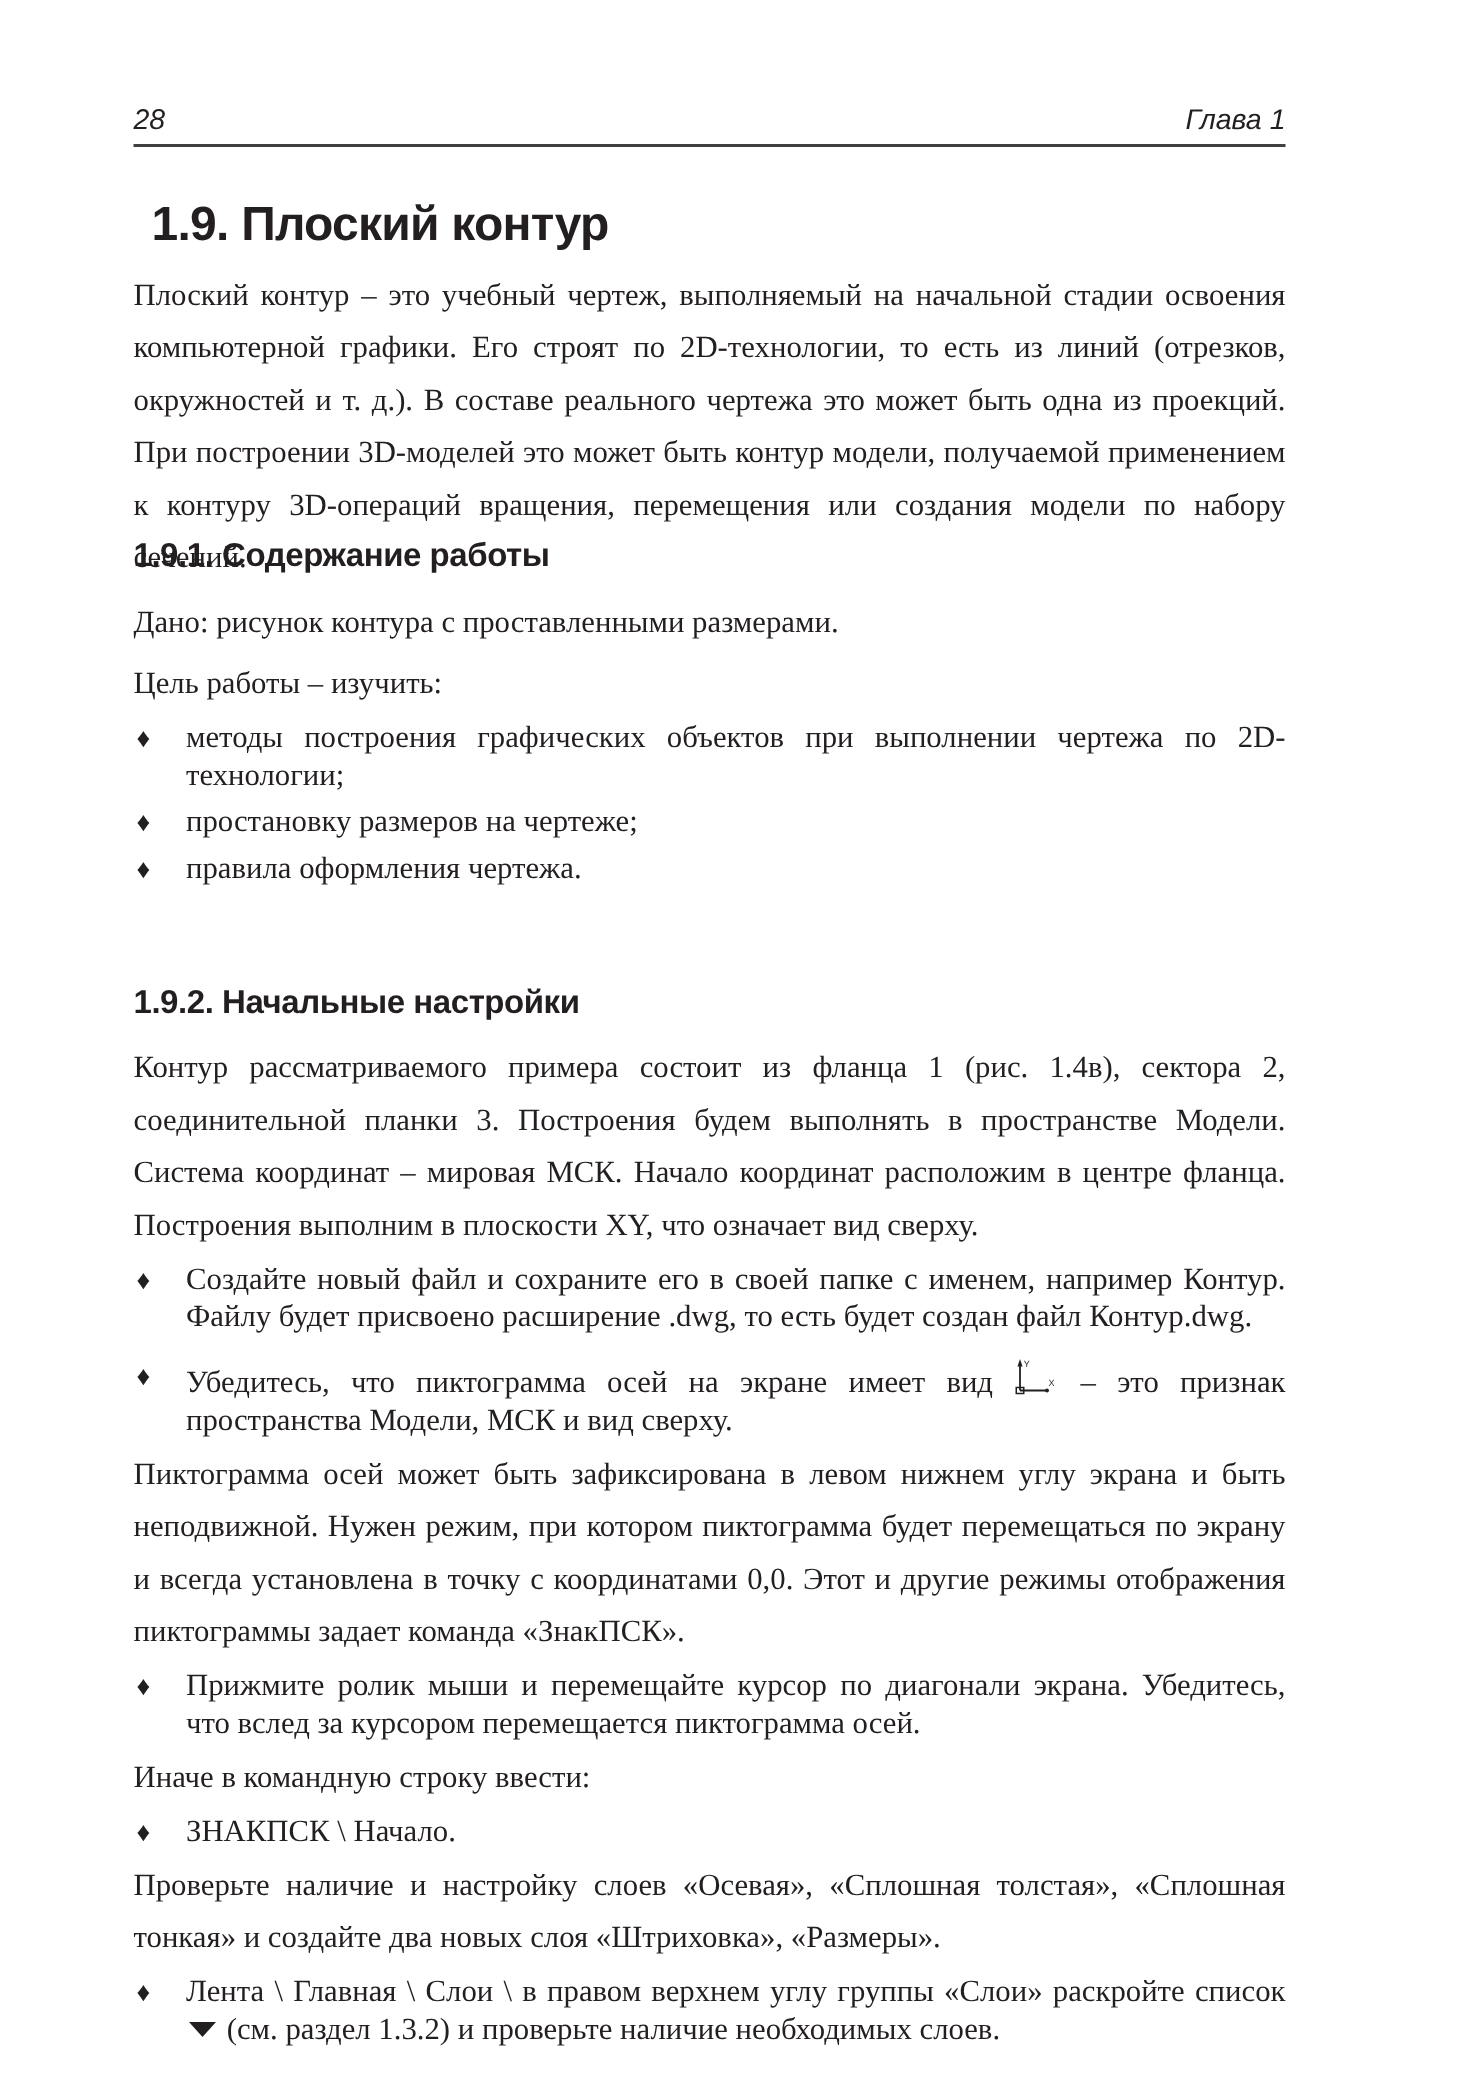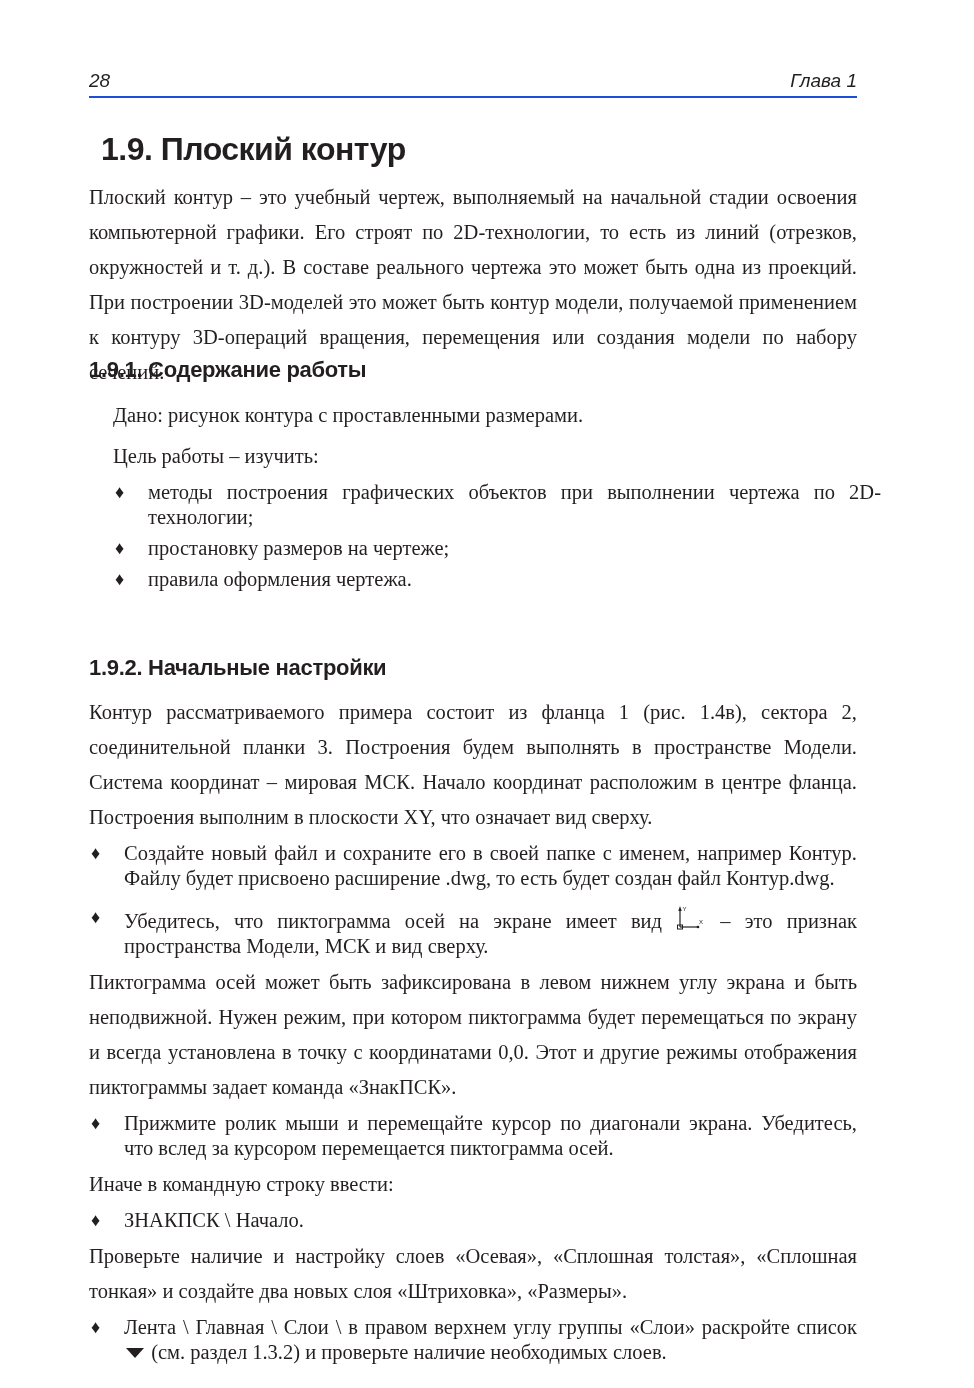--- a/index.html
+++ b/index.html
@@ -1,20 +1,20 @@
 <!DOCTYPE html>
 <html><head>
 <meta charset="utf-8">
 <style>
   html, body { margin:0; padding:0; background:#ffffff; }
   body { width:974px; height:1388px; position:relative; overflow:hidden; color:#231f20;
          font-family:"Liberation Serif", "DejaVu Serif", serif; }
   .page { position:absolute; left:89px; top:0; width:768px; }
   .running-head { position:absolute; top:68px; left:0; width:768px; height:28px;
-                  border-bottom:2px solid #1d4ed8; font-family:"Liberation Sans", sans-serif;
+                  border-bottom:2px solid #404040; font-family:"Liberation Sans", sans-serif;
                   font-style:italic; font-size:19px; }
   .running-head .num { position:absolute; left:0; top:2px; }
   .running-head .chap { position:absolute; right:0; top:2px; }
   h1 { position:absolute; top:131px; left:12px; margin:0; font-family:"Liberation Sans", sans-serif;
        font-weight:bold; font-size:32px; letter-spacing:-0.5px; }
   h2 { margin:0; font-family:"Liberation Sans", sans-serif; font-weight:bold; font-size:22px; letter-spacing:-0.3px; }
   .blk { position:absolute; left:0; width:768px; }
   p { margin:0; font-size:20.5px; line-height:35px; text-align:justify; }
   ul { list-style:none; margin:0; padding:0; }
   li { position:relative; padding-left:35px; font-size:20.5px; line-height:25px; text-align:justify; }
@@ -38,21 +38,21 @@
   <h1>1.9. Плоский контур</h1>
 
   <div class="blk" style="top:180px;">
     <p>Плоский контур – это учебный чертеж, выполняемый на начальной стадии освоения компьютерной графики. Его строят по 2D-технологии, то есть из линий (отрезков, окружностей и т. д.). В составе реального чертежа это может быть одна из проекций. При построении 3D-моделей это может быть контур модели, получаемой применением к контуру 3D-операций вращения, перемещения или создания модели по набору сечений.</p>
   </div>
 
   <div class="blk" style="top:357px;">
     <h2>1.9.1. Содержание работы</h2>
   </div>
 
-  <div class="blk" style="top:398px;margin-left:24px;">
+  <div class="blk" style="top:398px;">
     <p>Дано: рисунок контура с проставленными размерами.</p>
     <div class="gap6"></div>
     <p>Цель работы – изучить:</p>
     <div class="gap6"></div>
     <ul>
       <li><span class="bullet">♦</span><span>методы построения графических объектов при выполнении чертежа по 2D-технологии;</span></li>
       <div class="gap6"></div>
       <li><span class="bullet">♦</span><span>простановку размеров на чертеже;</span></li>
       <div class="gap6"></div>
       <li><span class="bullet">♦</span><span>правила оформления чертежа.</span></li>

